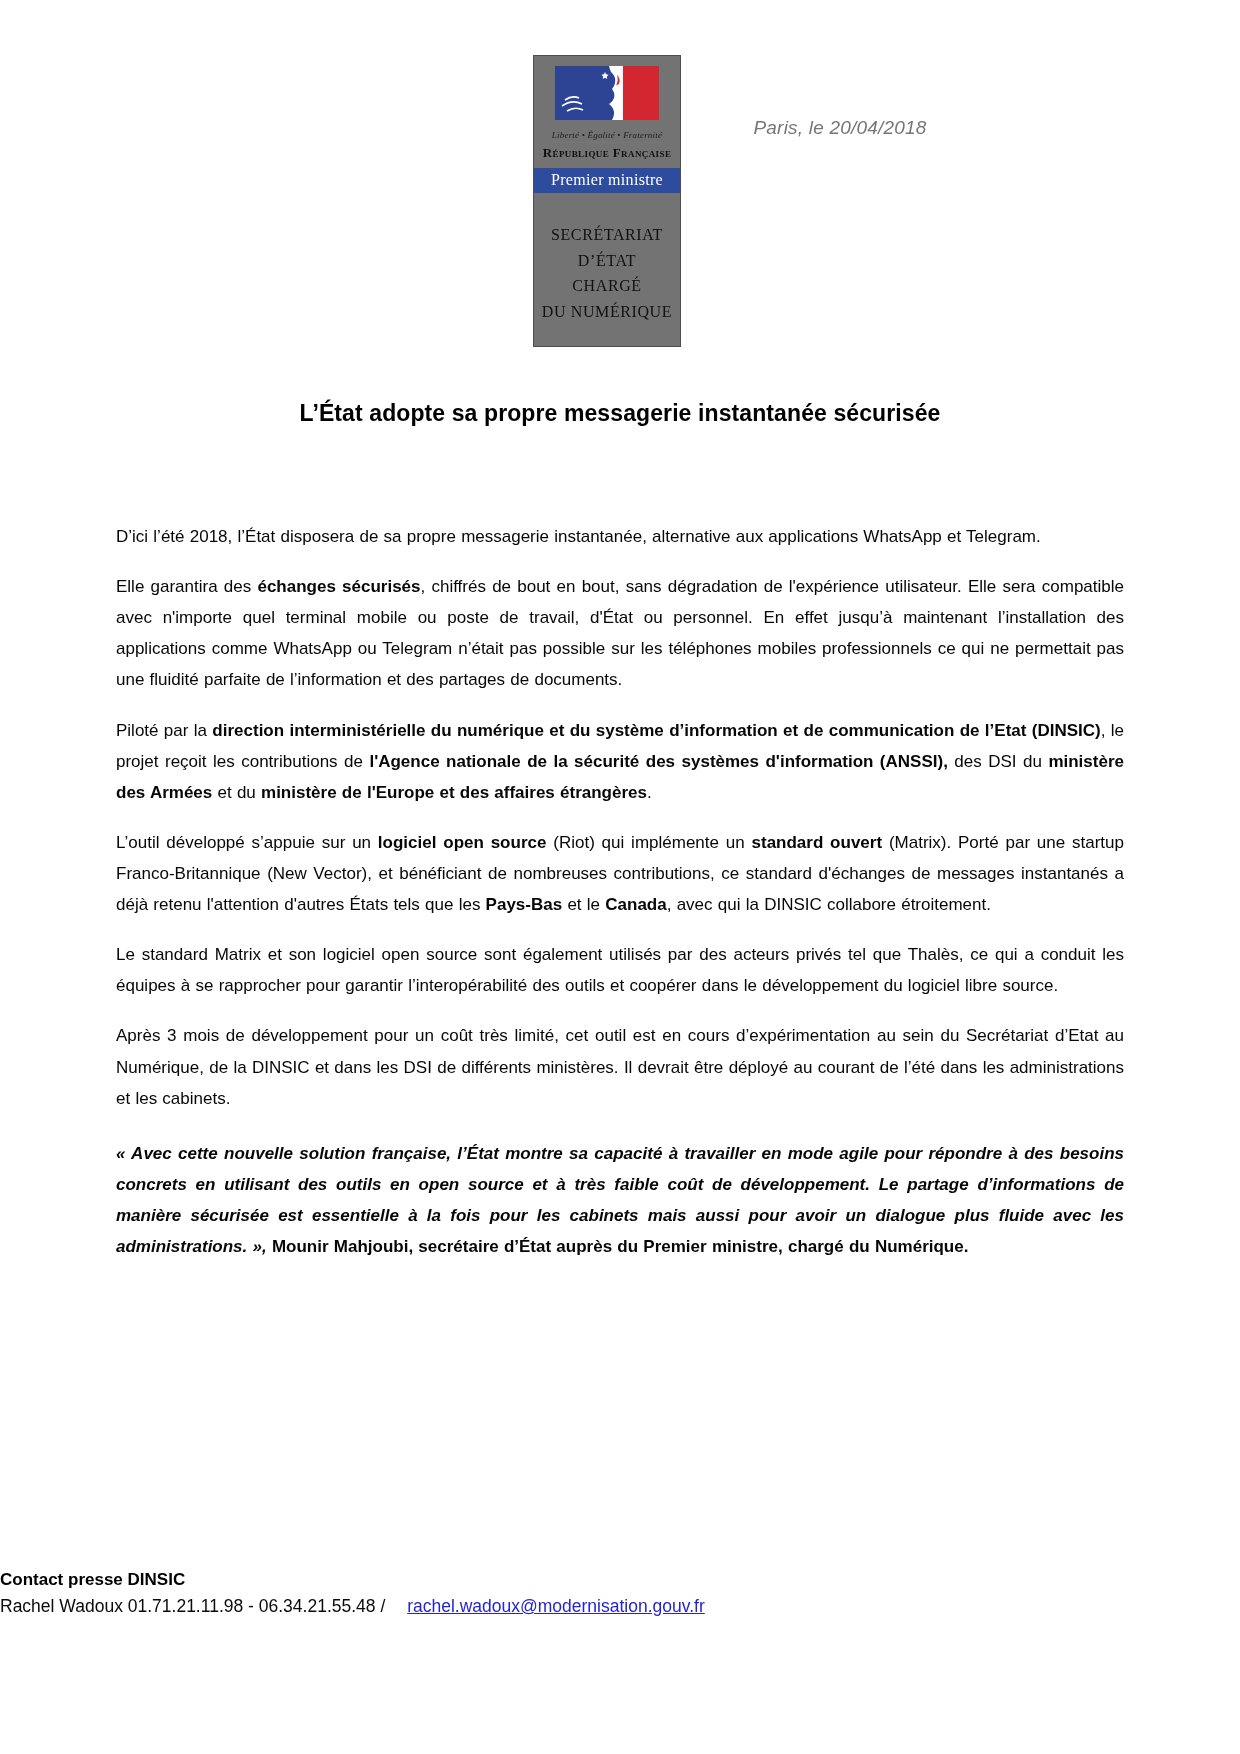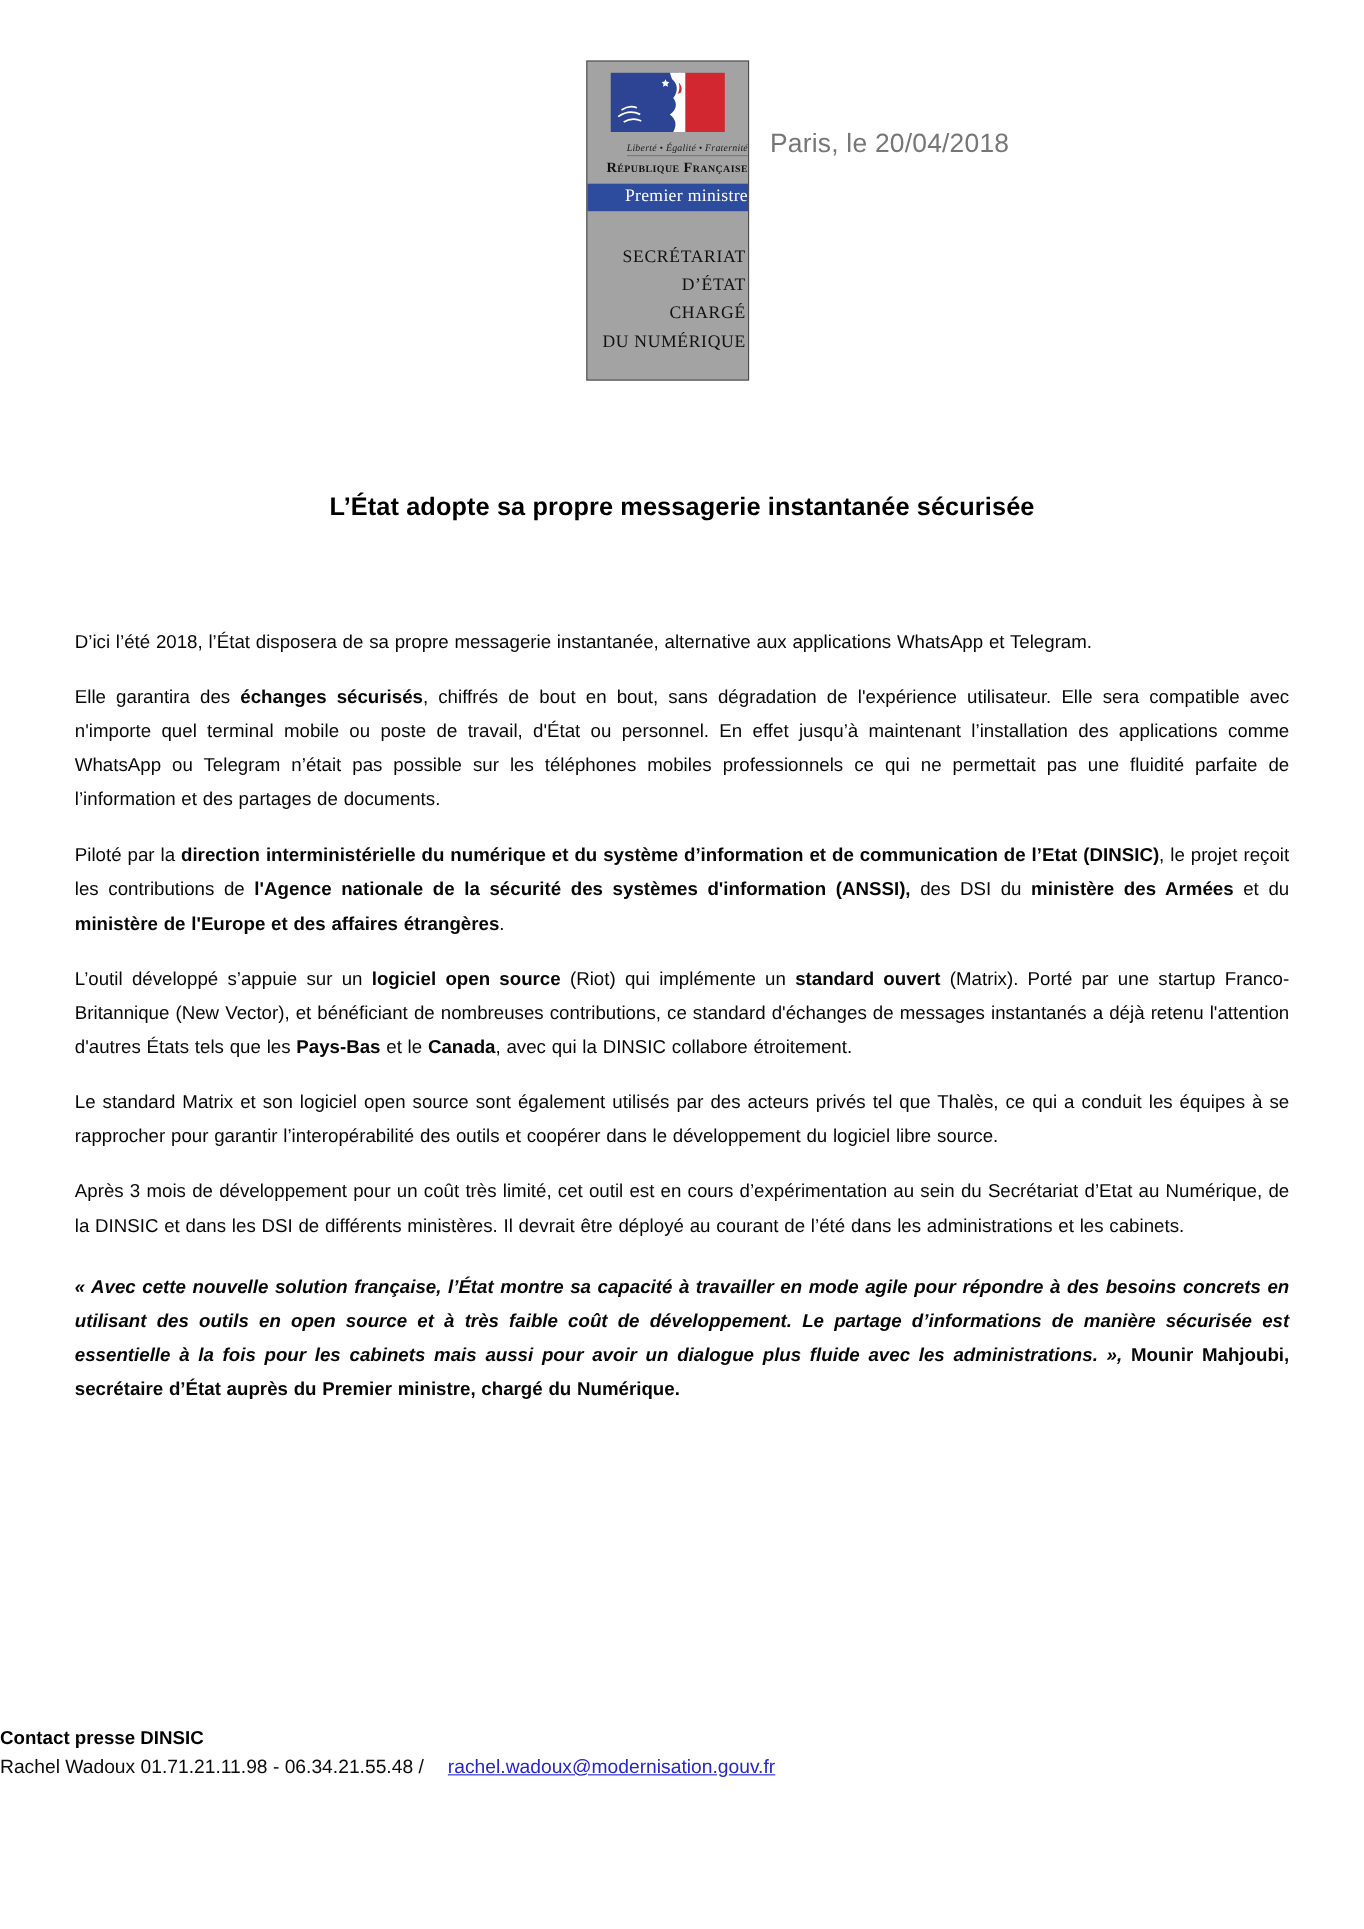--- a/index.html
+++ b/index.html
@@ -5,21 +5,21 @@
   html,body{margin:0;padding:0;}
   body{
     width:1240px;height:1754px;background:#ffffff;position:relative;
     font-family:"Liberation Sans",sans-serif;color:#0a0a0a;
     -webkit-font-smoothing:antialiased;
   }
   .page{position:relative;width:1240px;height:1754px;overflow:hidden;}
 
   
   .logo-wrap{position:absolute;left:533px;top:55px;width:148px;}
-  .logo-box{border:1px solid #4d4d4d;background:#a3a3a3;text-align:right;}
+  .logo-box{border:1px solid #4d4d4d;background:#737373;text-align:center;}
   .logo-box.top{padding:10px 0 2px;}
   .flag{display:block;margin:0 auto 4px;}
   .motto{
     font-family:"Liberation Serif",serif;font-style:italic;font-size:9px;
     color:#1c1c1c;display:inline-block;padding-bottom:2px;
     border-bottom:1px solid #777;margin:0 auto 2px;letter-spacing:.2px;
   }
   .republique{
     font-family:"Liberation Serif",serif;font-variant:small-caps;
     font-weight:bold;font-size:13px;letter-spacing:.4px;color:#111;margin-bottom:7px;
@@ -33,26 +33,26 @@
     letter-spacing:.6px;color:#111;margin:29px 2px 20px;white-space:pre-line;
   }
   .logo-box.bottom{border-top:none;padding:9px 2px 10px;}
   .direction{
     font-size:12.5px;line-height:1.32;color:#1c1c1c;white-space:pre-line;
     letter-spacing:.1px;
   }
 
   
   .date-line{
-    position:absolute;top:117px;left:700px;width:280px;text-align:left;
-    font-size:24px;color:#767676;letter-spacing:.2px;
+    position:absolute;top:117px;left:700px;width:280px;text-align:center;
+    font-style:italic;font-size:19px;color:#767676;letter-spacing:.2px;
   }
 
   
-  main{padding:0 68px;margin-top:47px;}
+  main{padding:0 116px;}
   h1.doc-title{
     margin:0;padding-top:400px;text-align:center;
     font-size:23px;font-weight:bold;color:#000;letter-spacing:.1px;
   }
   .paragraphs{margin-top:94px;}
   .para{
     font-size:17px;line-height:1.83;text-align:justify;margin:0 0 19px;
     word-spacing:.5px;color:#070707;
   }
   .para.quote{margin-top:24px;}

